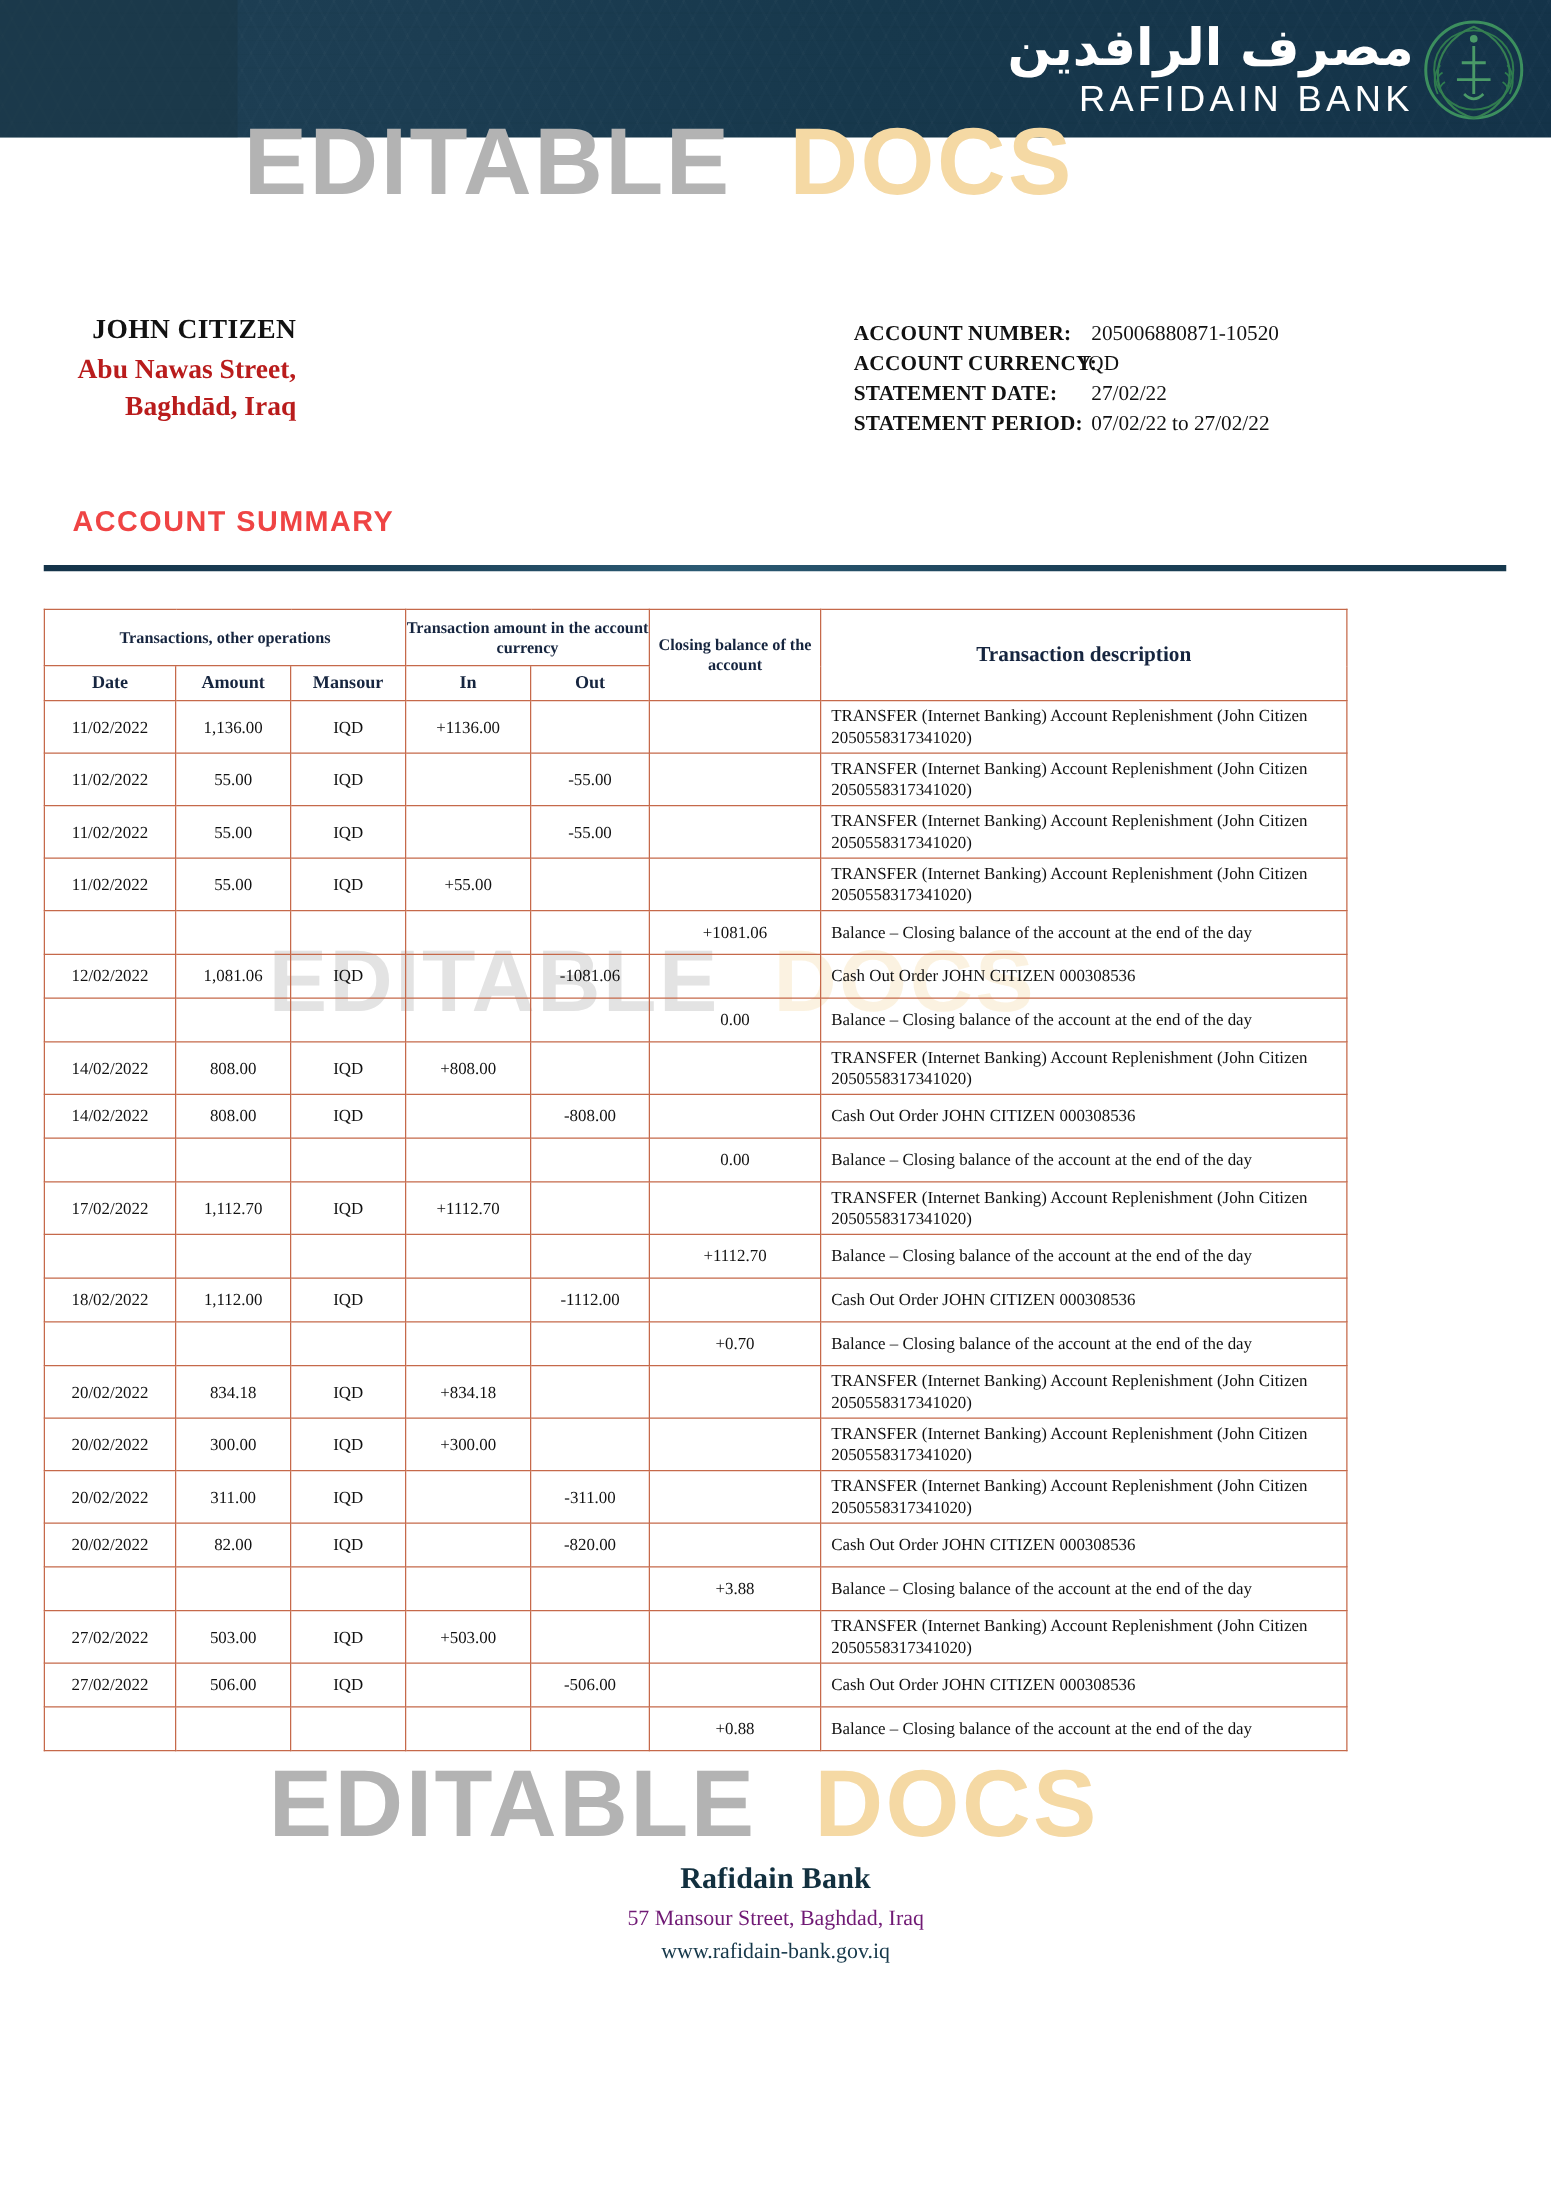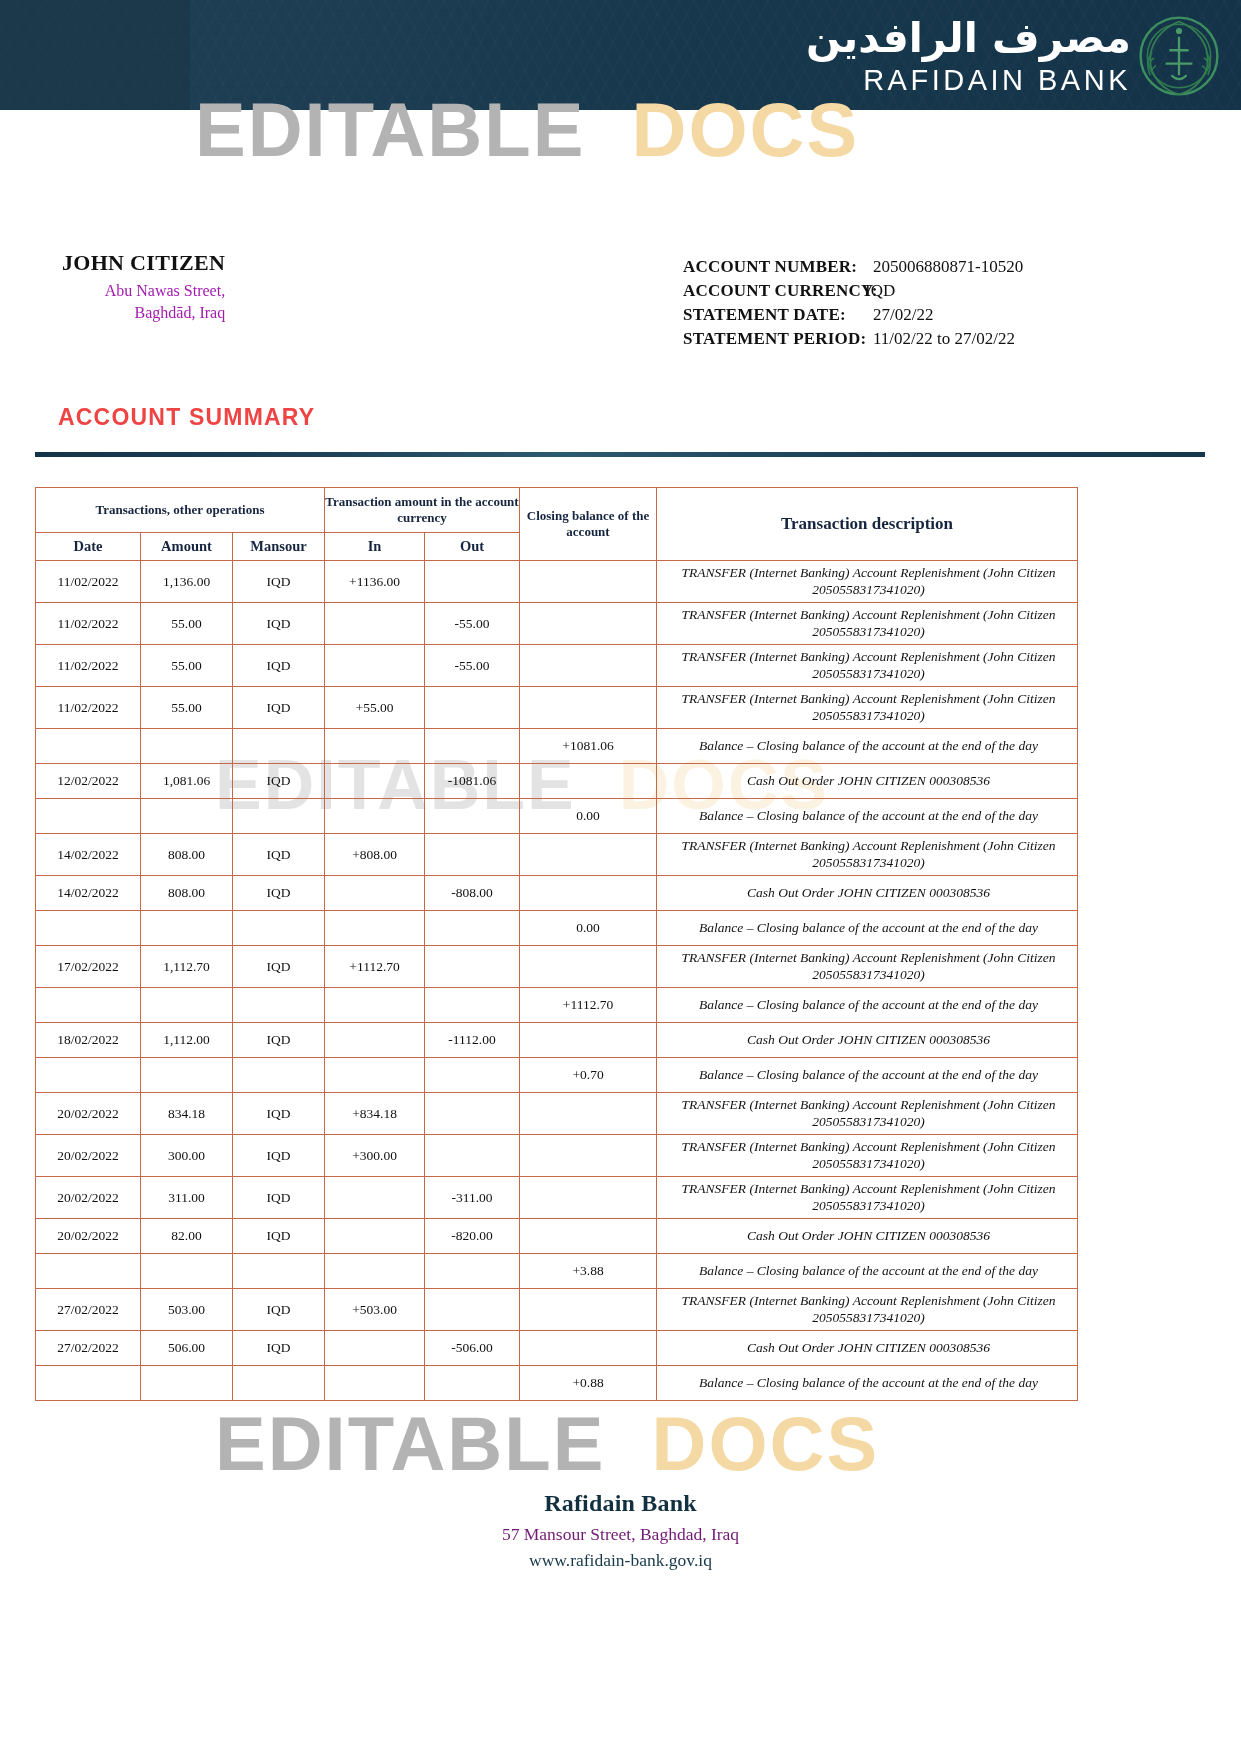--- a/index.html
+++ b/index.html
@@ -105,23 +105,24 @@
     left: 62px; top: 250px; text-align: right;
   }
   .customer-name {
     font-size: 22px;
     font-weight: bold;
     color: #111111;
     letter-spacing: .3px;
     margin-bottom: 4px;
   }
   .customer-addr {
-    font-size: 16px;
-    color: #a21caf;
+    font-size: 22px;
+    color: #b91c1c;
     line-height: 1.35;
+    font-weight: bold;
   }
 
   .account-block {
     position: absolute;
     left: 668px; top: 257px;
     font-size: 17px;
     color: #111111;
     margin-left: 15px;
   }
   .acc-row {
@@ -191,25 +192,24 @@
   }
   .stmt-table td {
     font-size: 13.5px;
     color: #111111;
     text-align: center;
     vertical-align: middle;
     height: 30px;
     padding: 2px 3px;
   }
   td.desc {
-    text-align: center;
+    text-align: left;
     padding: 2px 5px 2px 8px;
     font-size: 13.5px;
     line-height: 1.25;
-    font-style: italic;
   }
   tr.tall td { height: 37px; }
 
   .col-date   { width: 105px; }
   .col-amount { width: 92px; }
   .col-curr   { width: 92px; }
   .col-in     { width: 100px; }
   .col-out    { width: 95px; }
   .col-close  { width: 137px; }
   .col-desc   { width: 421px; }
@@ -295,21 +295,21 @@
   <div class="acc-row">
     <span class="acc-label w1">ACCOUNT CURRENCY:</span>
     <span class="acc-value">IQD</span>
   </div>
   <div class="acc-row">
     <span class="acc-label w1">STATEMENT DATE:</span>
     <span class="acc-value pad">27/02/22</span>
   </div>
   <div class="acc-row">
     <span class="acc-label w1">STATEMENT PERIOD:</span>
-    <span class="acc-value pad">11/02/22 to 27/02/22</span>
+    <span class="acc-value pad">07/02/22 to 27/02/22</span>
   </div>
 </div>
 
 <div class="section-title">ACCOUNT SUMMARY</div>
 <div class="section-rule"></div>
 
 <table class="stmt-table">
   <colgroup>
     <col class="col-date">
       <col class="col-amount">

